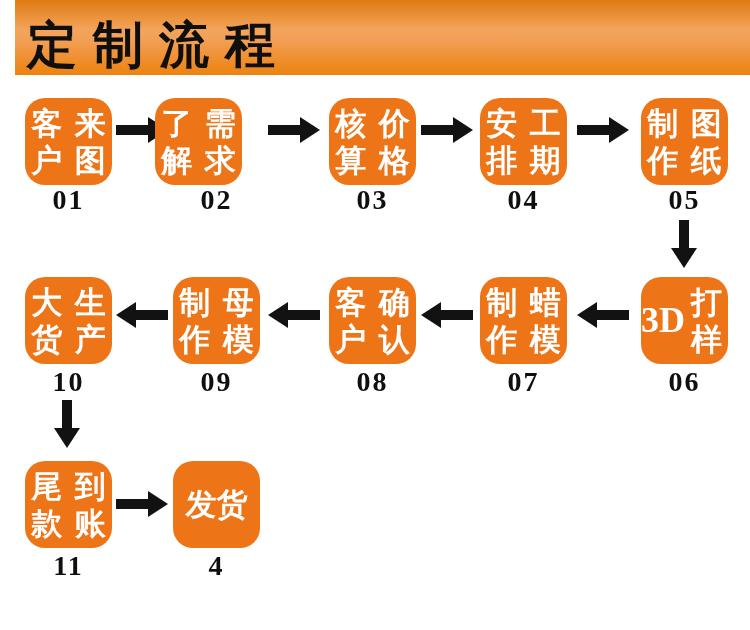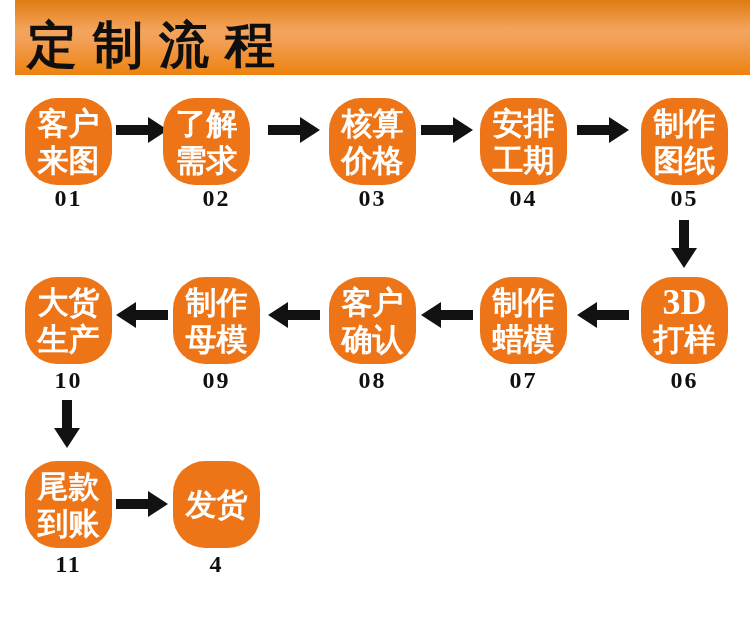--- a/index.html
+++ b/index.html
@@ -12,29 +12,29 @@
     background:linear-gradient(180deg,var(--hdr-top,#df7b12) 0%,var(--hdr-mid,#f4a45c) 40%,var(--hdr-mid2,#f2a058) 52%,var(--hdr-bot,#ed820e) 100%);
     margin-left:12px;
   }
   .title{
     position:absolute;left:12px;top:12px;
     font-size:50px;font-weight:900;letter-spacing:16px;color:var(--ink,#0f0f0f);
     font-family:"DejaVu Sans","Liberation Sans",sans-serif;
     white-space:nowrap;
   }
   .node{
-    position:absolute;width:87px;height:87px;border-radius:32px;
+    position:absolute;width:87px;height:87px;border-radius:20px;
     background:var(--accent,#ee7517);color:#ffffff;
-    display:flex;flex-direction:column;align-items:center;justify-content:center;
+    display:flex;align-items:center;justify-content:center;
     font-weight:700;font-size:31px;line-height:37px;text-align:center;
     font-family:"DejaVu Sans","Liberation Sans",sans-serif;
   }
   .num{
     position:absolute;width:87px;text-align:center;
-    font-family:"Liberation Serif",serif;font-weight:700;font-size:24px;
+    font-family:"Liberation Serif",serif;font-weight:700;font-size:28px;
     letter-spacing:2px;color:var(--ink,#0f0f0f);line-height:1;
   }
   .arr{position:absolute;}
   .arr::before,.arr::after{content:"";position:absolute;}
   .arr-r{width:52px;height:26px;}
   .arr-r::before{left:0;top:8px;width:34px;height:10px;background:var(--arrow,#111);}
   .arr-r::after{left:32px;top:0;border-top:13px solid transparent;border-bottom:13px solid transparent;border-left:20px solid var(--arrow,#111);}
   .arr-l{width:52px;height:26px;}
   .arr-l::before{right:0;top:8px;width:34px;height:10px;background:var(--arrow,#111);}
   .arr-l::after{left:0;top:0;border-top:13px solid transparent;border-bottom:13px solid transparent;border-right:20px solid var(--arrow,#111);}
@@ -52,21 +52,21 @@
   </div>
 
   <div class="node" style="left:25px;top:98px">
     <span>客户</span>
     <span>来图</span>
   </div>
   <div class="num" style="left:25px;top:186px">01</div>
 
   <div class="arr arr-r" style="left:116px;top:117px"></div>
 
-  <div class="node" style="left:163px;top:98px">
+  <div class="node" style="left:155px;top:98px">
     <span>了解</span>
     <span>需求</span>
   </div>
   <div class="num" style="left:173px;top:186px">02</div>
 
   <div class="arr arr-r" style="left:268px;top:117px"></div>
 
   <div class="node" style="left:329px;top:98px">
     <span>核算</span>
     <span>价格</span>

